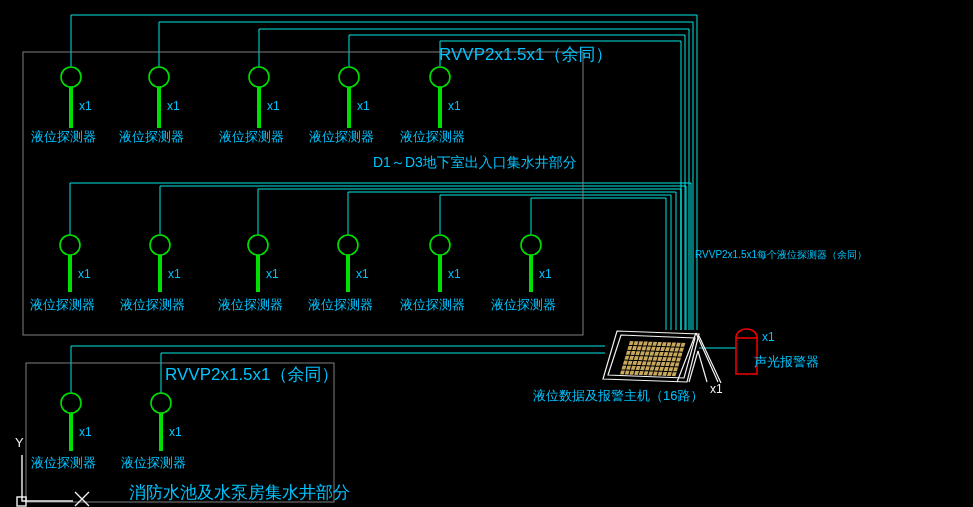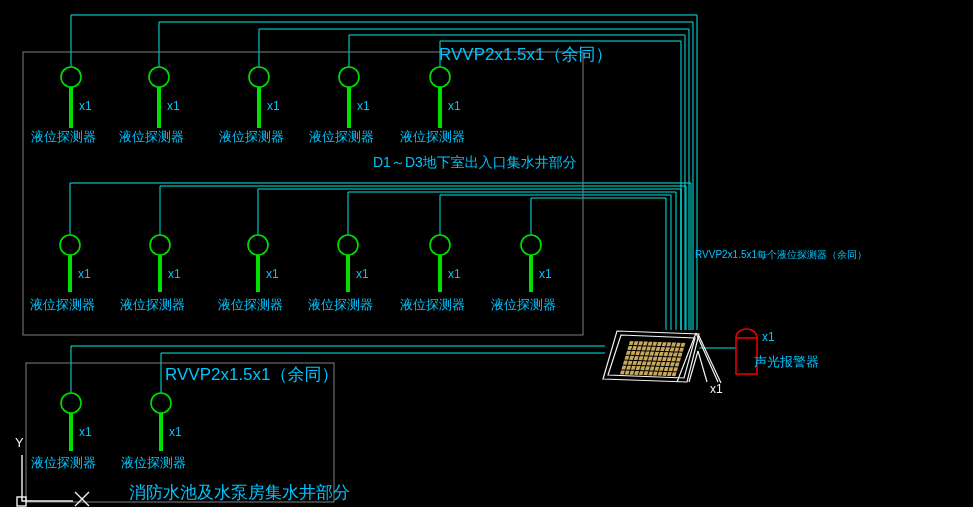--- a/index.html
+++ b/index.html
@@ -175,20 +175,21 @@
       <line x1="62" y1="413" x2="62" y2="451" class="stem"></line>
       <circle cx="152" cy="403" r="10" class="det"></circle>
       <line x1="152" y1="413" x2="152" y2="451" class="stem"></line>
     </svg>
 
   <div class="lbl f17" style="left:430px;top:46px">RVVP2x1.5x1（余同）</div>
   <div class="lbl f14" style="left:364px;top:155px">D1～D3地下室出入口集水井部分</div>
   <div class="lbl f15" style="left:686px;top:249px">RVVP2x1.5x1每个液位探测器（余同）</div>
   <div class="lbl f17" style="left:156px;top:366px">RVVP2x1.5x1（余同）</div>
   <div class="lbl f12" style="left:120px;top:484px">消防水池及水泵房集水井部分</div>
+  <div class="lbl f13" style="left:524px;top:389px">液位数据及报警主机（16路）</div>
   <div class="lbl cnt white" style="left:701px;top:383px">x1</div>
   <div class="lbl cnt" style="left:753px;top:331px">x1</div>
   <div class="lbl f13" style="left:745px;top:355px">声光报警器</div>
   <div class="lbl f13 white" style="left:6px;top:436px">Y</div>
 <div class="lbl cnt" style="left: 70px; top: 100px;">x1</div>
     <div class="lbl nm" style="left: 22px; top: 130px;">液位探测器</div>
     <div class="lbl cnt" style="left: 158px; top: 100px;">x1</div>
     <div class="lbl nm" style="left: 110px; top: 130px;">液位探测器</div>
     <div class="lbl cnt" style="left: 258px; top: 100px;">x1</div>
     <div class="lbl nm" style="left: 210px; top: 130px;">液位探测器</div>

